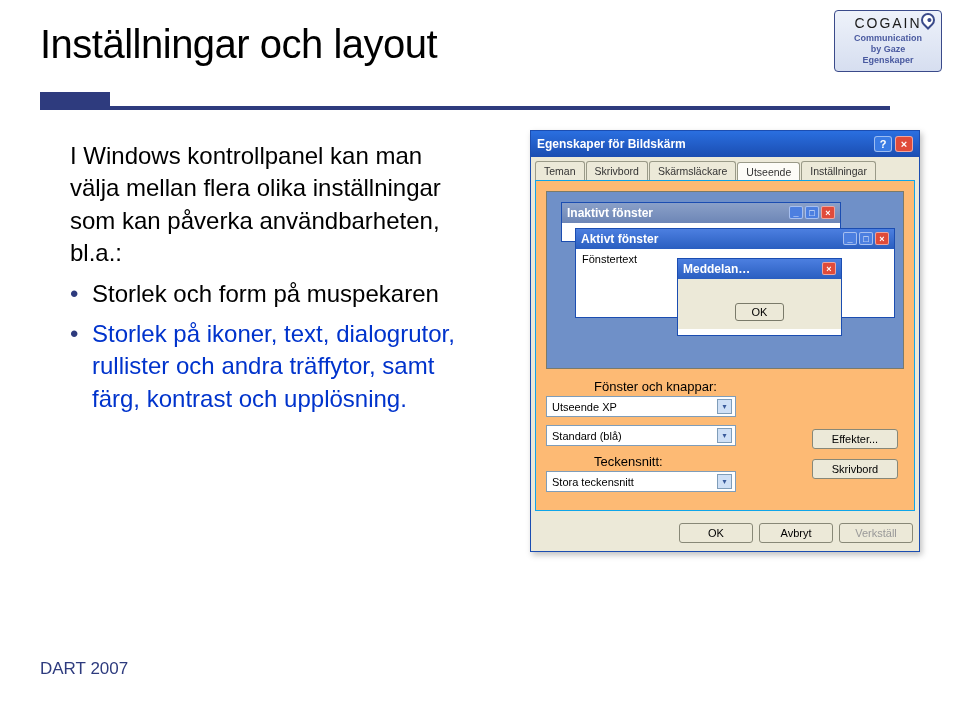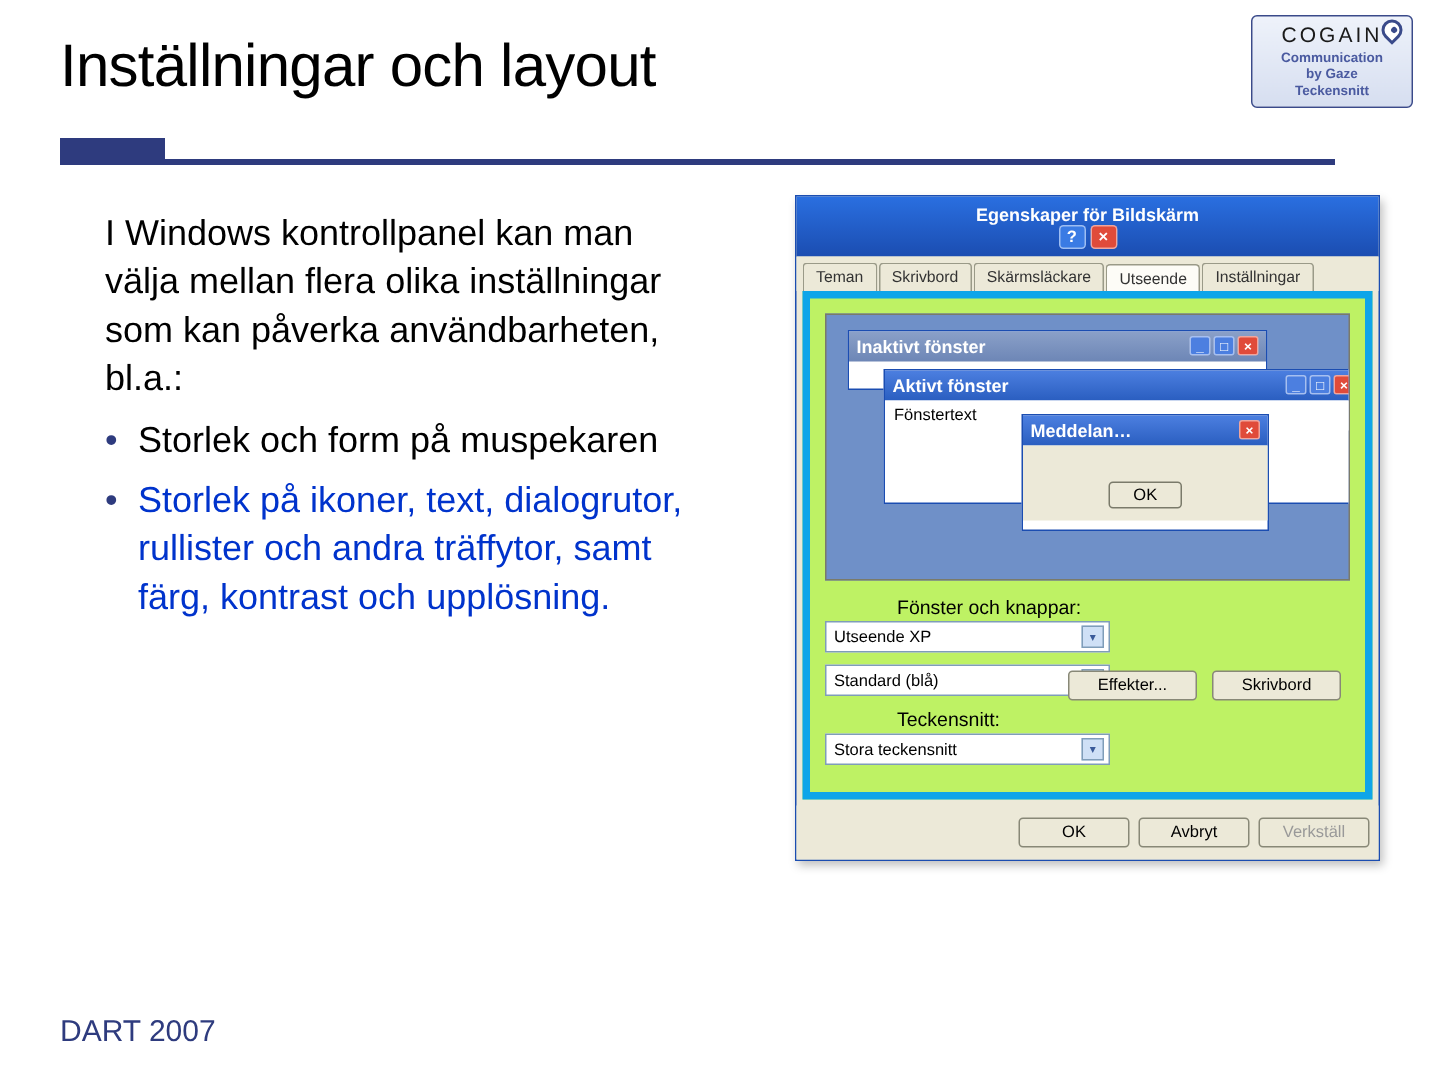--- a/index.html
+++ b/index.html
@@ -83,23 +83,23 @@
   .body li::before {
     content: "•";
     position: absolute;
     left: 0; top: 0;
     color: #2e3b7e;
     font-size: 24px;
   }
   .blue { color: #0033cc; }
   .footer {
     position: absolute;
-    left: 40px; bottom: 16px;
+    left: 40px; bottom: 37px;
     color: #2e3b7e;
-    font-size: 20px;
+    font-size: 17px;
   }
 
   
   .dialog {
     position: absolute;
     right: 40px; top: 130px;
     width: 390px;
     font-family: Tahoma, Arial, sans-serif;
     font-size: 11px;
     border: 1px solid #1b4db1;
@@ -108,21 +108,20 @@
   }
   .dlg-title {
     background: linear-gradient(#2a6fe0, #1b4db1);
     color: #fff;
     padding: 5px 6px;
     font-weight: bold;
     display: flex;
     justify-content: space-between;
     align-items: center;
     font-size: 12px;
-    flex-direction: column;
   }
   .dlg-title-right { display:flex; gap:3px; }
   .tbtn {
     width: 18px; height: 16px;
     display: inline-flex;
     align-items: center; justify-content: center;
     color: #fff; font-weight: bold;
     font-size: 11px;
     border-radius: 3px;
     border: 1px solid rgba(255,255,255,0.5);
@@ -145,22 +144,22 @@
     color: #333;
     cursor: default;
   }
   .tab.active {
     background: #fdfcf7;
     position: relative;
     top: 1px;
     font-weight: normal;
   }
   .tab-body {
-    background: #bef264;
-    border: 5px solid #0ea5e9;
+    background: #fdba74;
+    border: 1px solid #0ea5e9;
     margin: 0 4px 4px 4px;
     padding: 10px;
   }
   .preview {
     background: #6f90c8;
     border: 1px solid #7a7a6a;
     height: 178px;
     padding: 14px 16px 10px 16px;
     position: relative;
     overflow: hidden;
@@ -192,21 +191,21 @@
     border-radius:2px;
     color:#fff;
     font-size:9px;
     display:inline-flex;
     align-items:center;
     justify-content:center;
   }
   .wbtn.red{ background:#e04b3a;}
   .win-body { padding: 4px 6px; color:#000; background:#fff;}
   .inactive-win { left: 14px; top: 10px; width: 280px; height: 40px; }
-  .active-win   { left: 38px; top: 36px; width: 320px; height: 90px; }
+  .active-win   { left: 28px; top: 36px; width: 320px; height: 90px; }
   .msg-win      { left: 130px; top: 66px; width: 165px; height: 78px; text-align: center; }
   .msg-win .win-body{ height:50px; display:flex; align-items:flex-end; justify-content:center; padding-bottom:8px; background:#ece9d8;}
   .okbtn {
     display:inline-block;
     padding: 2px 16px;
     font-size: 11px;
     background: #ece9d8;
     border: 1px solid #7a7a6a;
     border-radius: 3px;
   }
@@ -228,21 +227,21 @@
     background: #cfe0f6;
     border: 1px solid #7f9db9;
     display: inline-flex;
     align-items: center; justify-content: center;
     font-size: 8px; color: #3a5a9a;
   }
   .side-btns {
     position: absolute;
     right: 16px;
     display: flex;
-    flex-direction: row;
+    flex-direction: column;
     gap: 10px;
   }
   .xpbtn {
     width: 86px;
     padding: 3px 0;
     font-size: 11px;
     background: #ece9d8;
     border: 1px solid #888877;
     border-radius: 3px;
     text-align: center;
@@ -266,21 +265,21 @@
 
   <h1 class="title">Inställningar och layout</h1>
   <div class="title-rule"></div>
 
   <div class="logo">
     <span class="logo-eye"></span>
     <div class="logo-name">COGAIN</div>
     <div class="logo-sub">
       <span>Communication</span><br>
       <span>by Gaze</span><br>
-      <span>Teckensnitt</span>
+      <span>Egenskaper</span>
     </div>
   </div>
 
   <div class="body">
     <p>I Windows kontrollpanel kan man välja mellan flera olika inställningar som kan påverka användbarheten, bl.a.:</p>
     <ul>
       <li>
         <span>Storlek och form på muspekaren</span>
       </li>
       <li class="blue">

